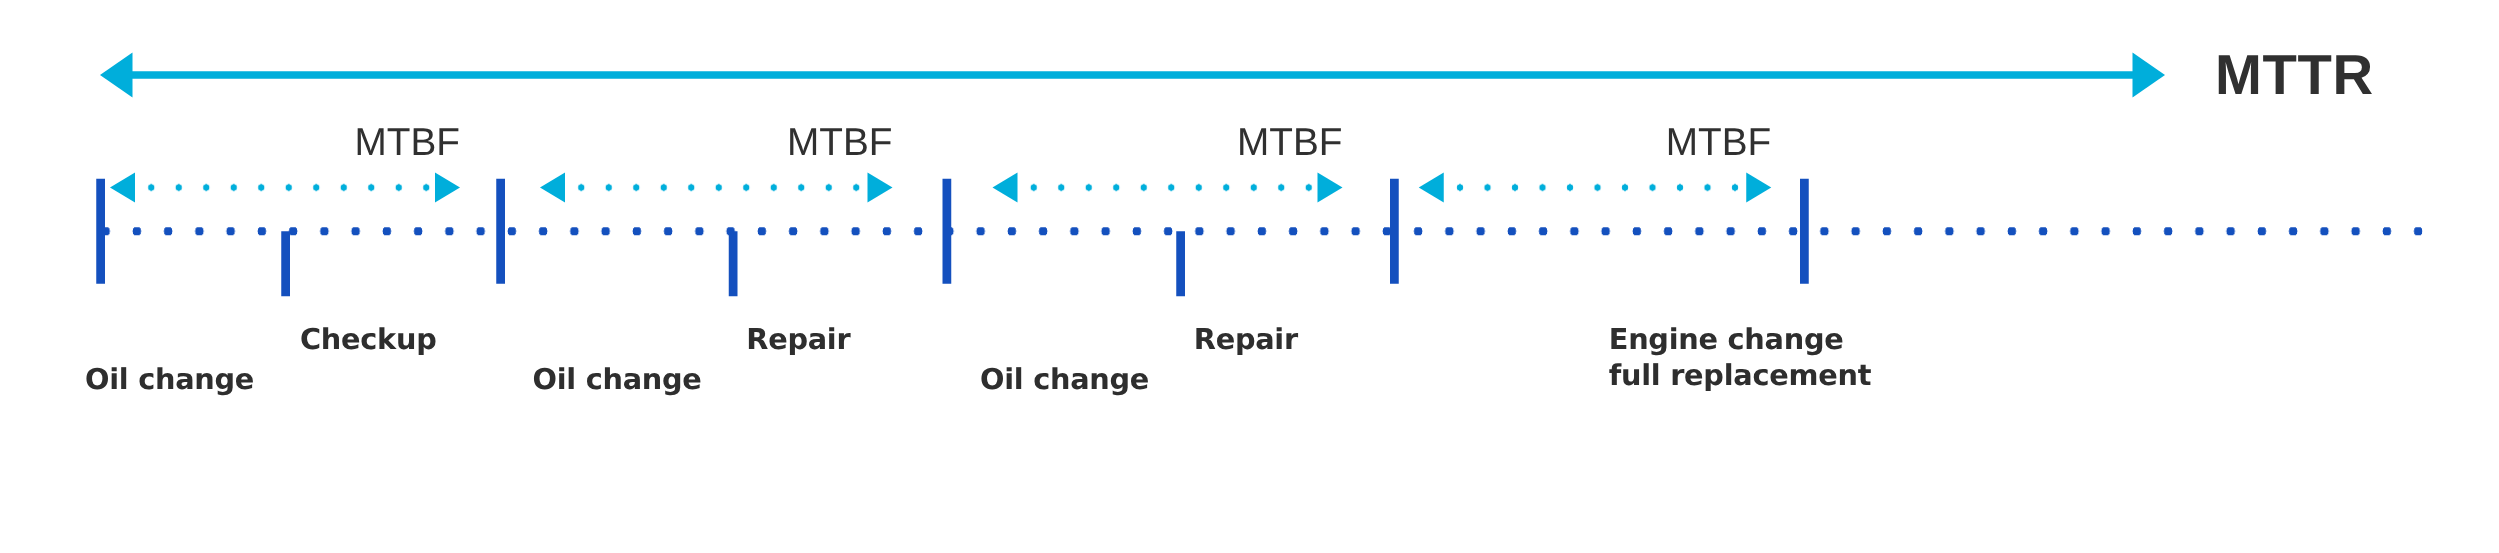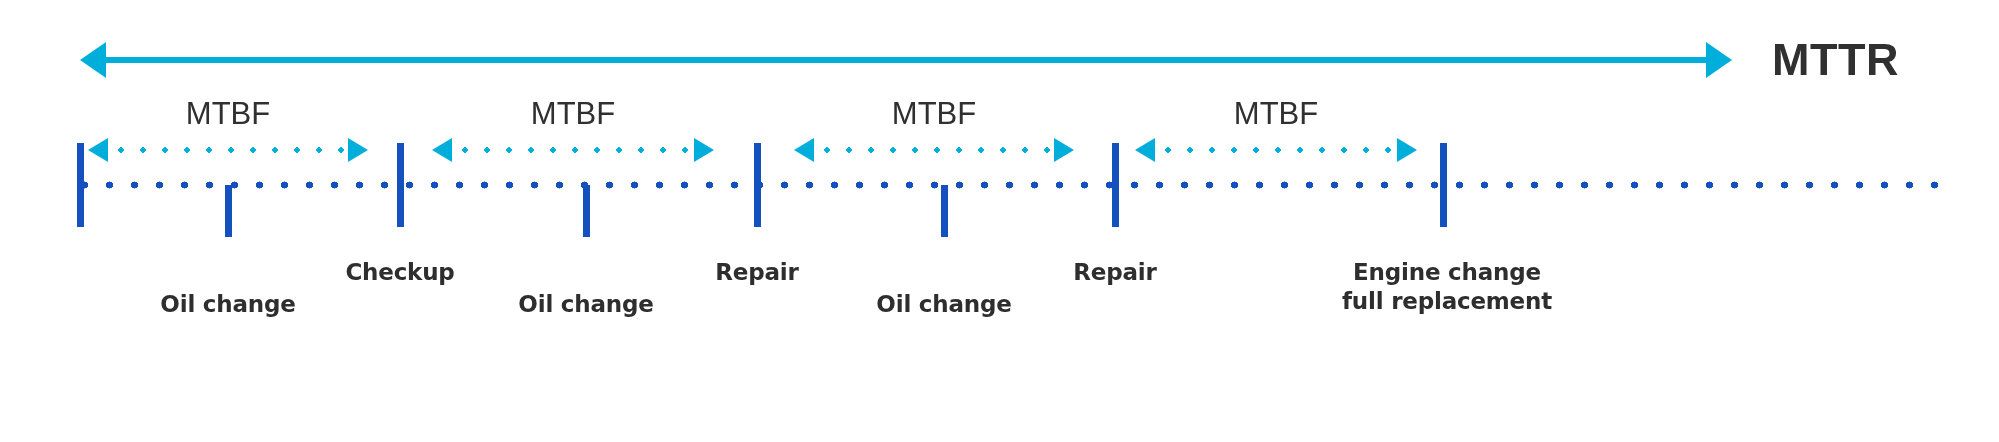--- a/index.html
+++ b/index.html
@@ -62,21 +62,21 @@
     white-space: nowrap;
   }
 
   
   .mtbf-label {
     top: 96px;
     font-family: "Liberation Sans", sans-serif;
     font-size: 31px;
     font-weight: 400;
     color: #303030;
-    text-align: center;
+    text-align: right;
     white-space: nowrap;
   }
   .mtbf-arrow {
     top: 138px;
     height: 24px;
   }
   .mtbf-dots {
     top: 9px;
     height: 6px;
     background-image: radial-gradient(circle, #00AEDB 0 2.6px, rgba(0,0,0,0) 2.8px);
@@ -119,21 +119,21 @@
     width: 7px;
     background: #1450BE;
   }
 
   
   .event-label {
     font-family: "DejaVu Sans", sans-serif;
     font-size: 23px;
     font-weight: 700;
     color: #2E2E2E;
-    text-align: center;
+    text-align: left;
     white-space: pre-line;
     line-height: 1.28;
     letter-spacing: -0.2px;
   }
 </style>
 </head>
 <body>
 
 <div id="diagram">
 

